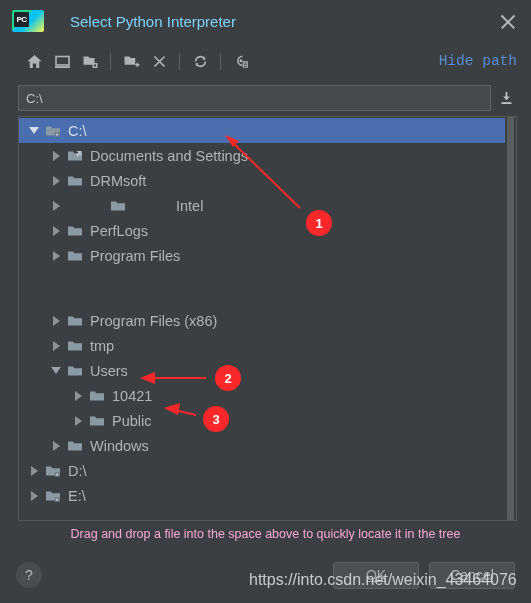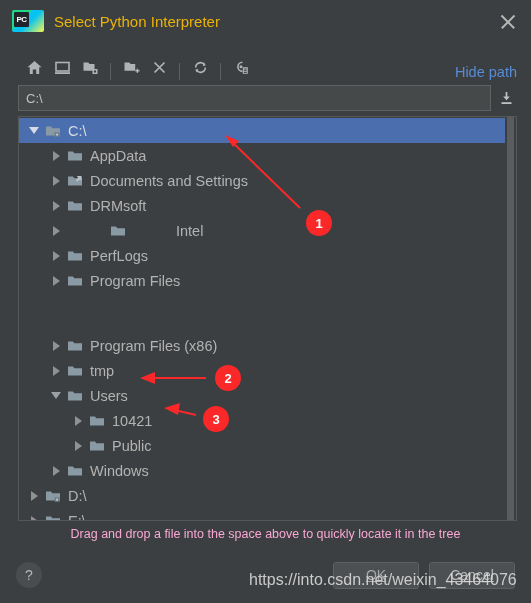--- a/index.html
+++ b/index.html
@@ -53,23 +53,24 @@
     color: #ffffff;
     font-size: 8px;
     font-weight: bold;
     line-height: 15px;
     text-align: center;
     letter-spacing: -0.5px;
     font-family: "Liberation Sans", sans-serif;
   }
   .title-text {
     font-size: 15px;
-    color: #eab308;
+    color: #7dd3fc;
     flex: 1 1 auto;
     white-space: nowrap;
+    margin-left: 16px;
   }
   .close-btn {
     width: 26px; height: 26px;
     position: relative;
     flex: 0 0 auto;
     cursor: pointer;
   }
   .close-btn::before, .close-btn::after {
     content: "";
     position: absolute;
@@ -78,23 +79,24 @@
     background: #b6b6b6;
   }
   .close-btn::before { transform: rotate(45deg); }
   .close-btn::after  { transform: rotate(-45deg); }
 
   
   .toolbar {
     height: 38px;
     min-height: 38px;
     display: flex;
-    align-items: flex-end;
+    align-items: center;
     padding: 0 12px 0 20px;
     background: #3c3f41;
+    font-family: Liberation Mono, monospace;
   }
   .tb-icon {
     width: 28px; height: 26px;
     display: flex;
     align-items: center;
     justify-content: center;
     cursor: pointer;
     flex: 0 0 auto;
   }
   .tb-icon svg { display: block; }
@@ -390,31 +392,20 @@
             <i></i>
           </div>
           <div class="ficon">
             <svg width="16" height="16" viewBox="0 0 16 16">
               <path d="M1 3.6 H6 L7.3 5.2 H15 V12.6 H1 Z" fill="#8a9aa5"></path>
               <rect x="9.6" y="9.2" width="5" height="4.6" fill="#6f7d88"></rect>
               <rect x="11.2" y="10.6" width="1.8" height="2" fill="#c3ccd2"></rect>
             </svg>
           </div>
           <span class="label">C:\</span>
-        </div>
-        <div class="row" style="padding-left: 28px;">
-          <div class="arrow collapsed">
-            <i></i>
-          </div>
-          <div class="ficon">
-            <svg width="16" height="16" viewBox="0 0 16 16">
-              <path d="M1 3.6 H6 L7.3 5.2 H15 V12.6 H1 Z" fill="#8a9aa5"></path>
-            </svg>
-          </div>
-          <span class="label">AppData</span>
         </div>
         <div class="row" style="padding-left: 28px;">
           <div class="arrow collapsed">
             <i></i>
           </div>
           <div class="ficon">
             <svg width="16" height="16" viewBox="0 0 16 16">
               <path d="M1 3.6 H6 L7.3 5.2 H15 V12.6 H1 Z" fill="#8a9aa5"></path>
               <path d="M9.6 3.0 H14.6 V8.0 L12.9 6.3 L10.4 8.8 L8.8 7.2 L11.3 4.7 Z" fill="#b9c2c8"></path>
             </svg>

